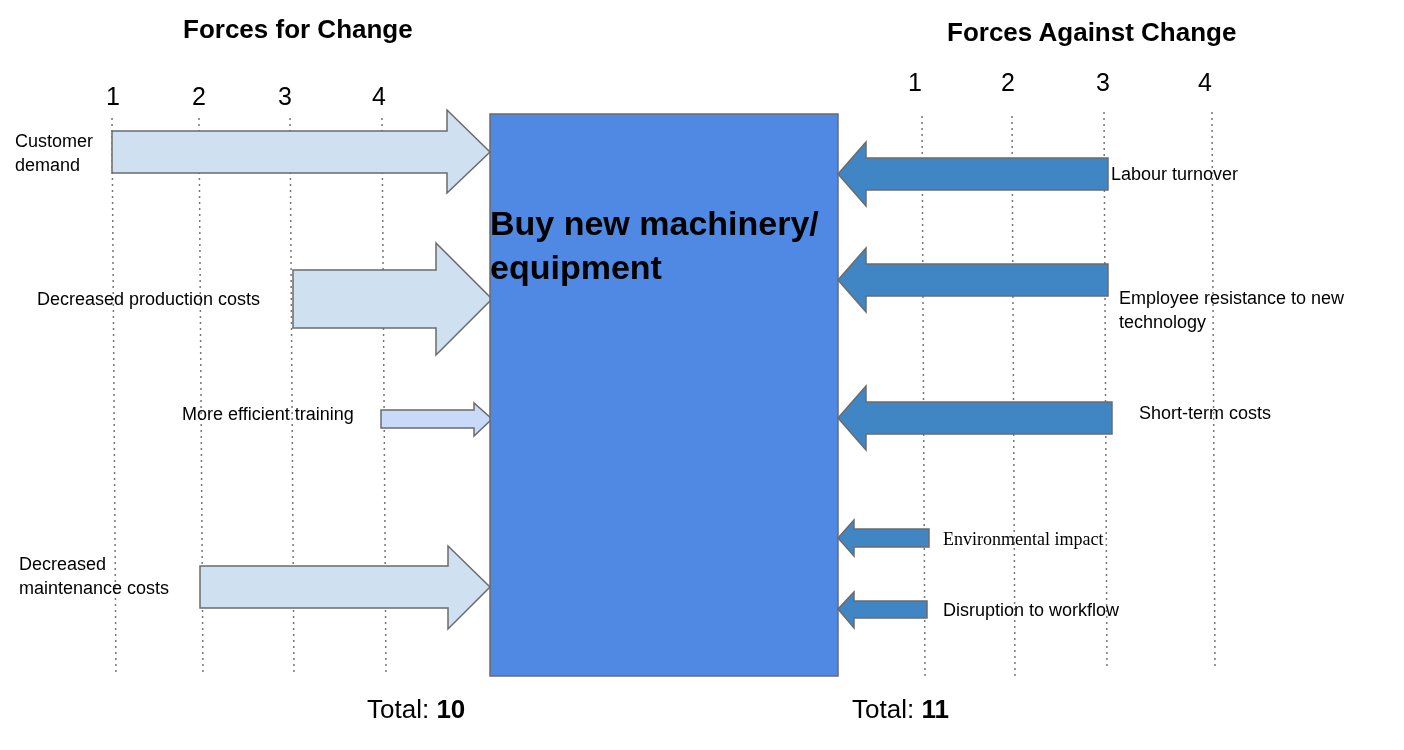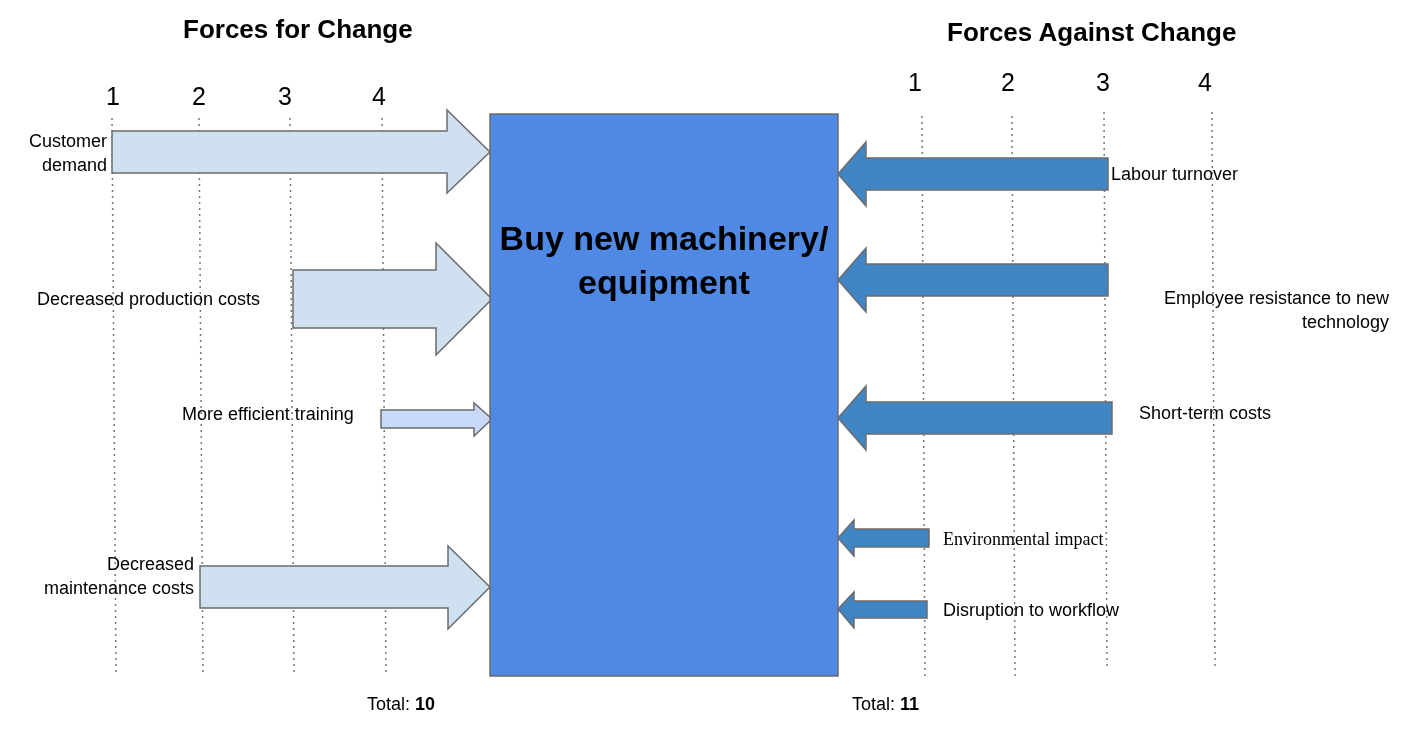--- a/index.html
+++ b/index.html
@@ -1,23 +1,23 @@
 <!DOCTYPE html>
 <html><head>
 <meta charset="utf-8">
 <style>
   html, body { margin:0; padding:0; background:#ffffff; }
   body { width:1404px; height:750px; position:relative; overflow:hidden; font-family:"Liberation Sans", sans-serif; color:#000; }
   svg { position:absolute; left:0; top:0; }
   .abs { position:absolute; white-space:nowrap; }
   .heading { font-weight:bold; font-size:26px; }
   .tick { font-size:25px; }
-  .label { font-size:18px; line-height:24px;text-align:right; }
-  .center-text { position:absolute; left:490px; top:216px; width:348px; text-align:center; font-weight:bold; font-size:34px; line-height:44px; white-space:normal; }
-  .total { font-size:18px; }
+  .label { font-size:18px; line-height:24px; }
+  .center-text { position:absolute; left:490px; top:201px; width:348px; text-align:left; font-weight:bold; font-size:34px; line-height:44px; white-space:normal; }
+  .total { font-size:26px; }
   .total b { font-weight:bold; }
 </style>
 </head>
 <body>
 
 <svg width="1404" height="750" viewBox="0 0 1404 750">
 
   <g stroke="#777" stroke-width="1.5" stroke-dasharray="2,4">
     <line x1="112" y1="118" x2="116" y2="676"></line>
     <line x1="199" y1="118" x2="203" y2="676"></line>

